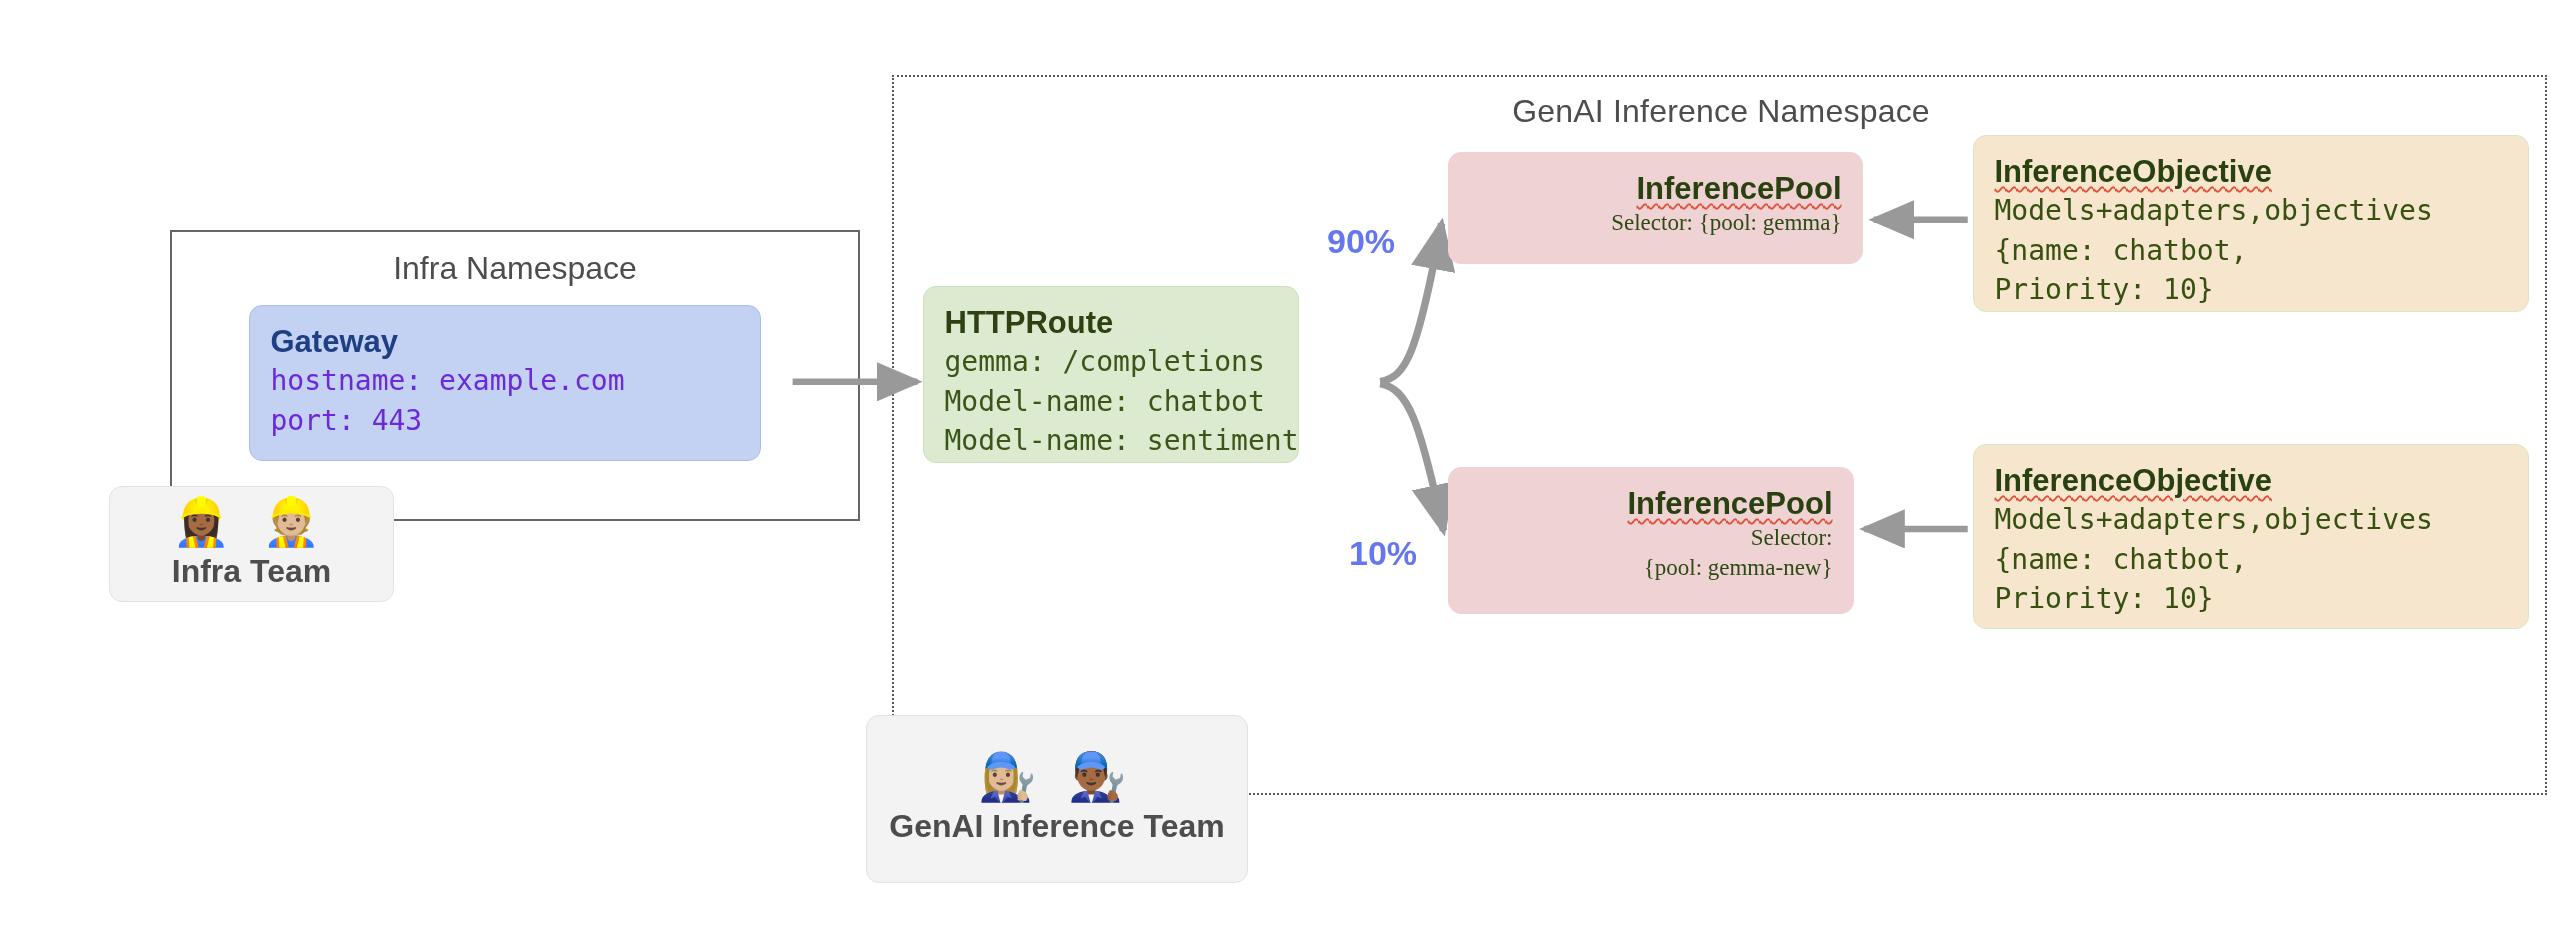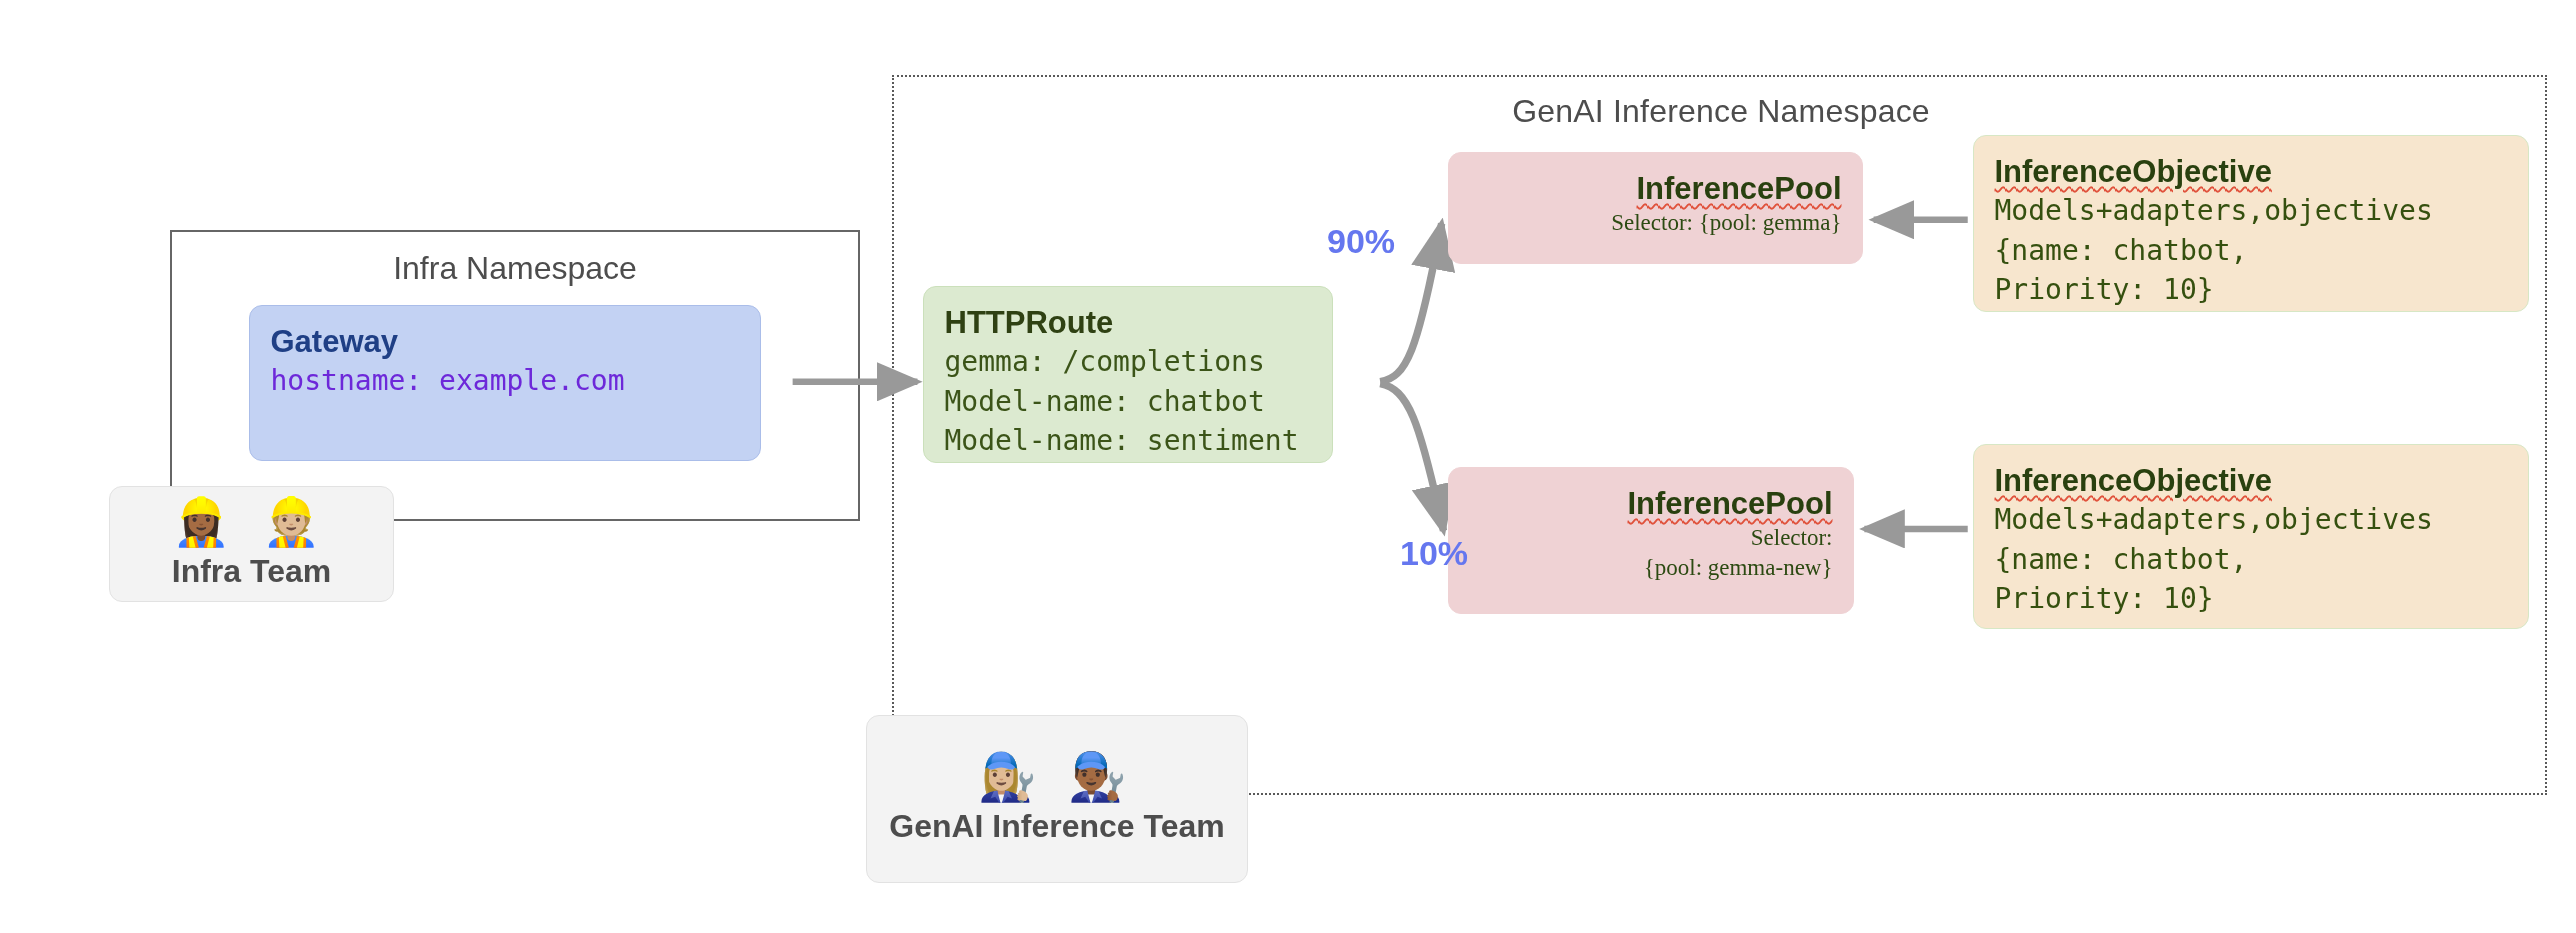--- a/index.html
+++ b/index.html
@@ -95,21 +95,21 @@
     border: 1.9px solid #aabde9;
     color: #22407f;
   }
   #gateway .title { color: #1f3f85; }
   #gateway .body  { color: #6d28d9; }
 
   
   #httproute {
     left: 923px;
     top: 286px;
-    width: 410px;
+    width: 376px;
     height: 177px;
     background: #dcead0;
     border: 1.9px solid #cbe0bb;
     color: #2d4016;
   }
   #httproute .title { color: #2f4113; }
   #httproute .body  { color: #3b5418; }
 
   
   .pool {
@@ -191,21 +191,21 @@
   }
 
   
   .pct {
     font-size: 34px;
     font-weight: bold;
     color: #6577ef;
     white-space: nowrap;
   }
   #pct-90 { left: 1327px; top: 222px; }
-  #pct-10 { left: 1400px; top: 534px; }
+  #pct-10 { left: 1349px; top: 534px; }
 
   
   #connectors {
     left: 0;
     top: 0;
     width: 2576px;
     height: 933px;
     pointer-events: none;
   }
 </style>
@@ -234,20 +234,21 @@
     <path d="M1482,412 C1512,418 1524,450 1550,570" fill="none" stroke="#999999" stroke-width="8" marker-end="url(#arrowhead)"></path>
 
     <line x1="2113" y1="236" x2="2012" y2="236" stroke="#999999" stroke-width="7" marker-end="url(#arrowhead)"></line>
 
     <line x1="2113" y1="568" x2="2002" y2="568" stroke="#999999" stroke-width="7" marker-end="url(#arrowhead)"></line>
   </svg>
 
   <div class="abs node" id="gateway">
     <div class="title">Gateway</div>
     <div class="body">hostname: example.com</div>
+    <div class="body">port: 443</div>
   </div>
 
   <div class="abs node" id="httproute">
     <div class="title">HTTPRoute</div>
     <div class="body">gemma: /completions</div>
     <div class="body">Model-name: chatbot</div>
     <div class="body">Model-name: sentiment</div>
   </div>
 
   <div class="abs node pool" id="pool-gemma">

